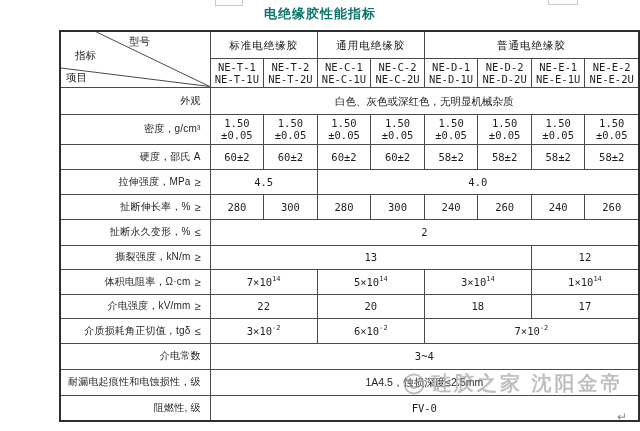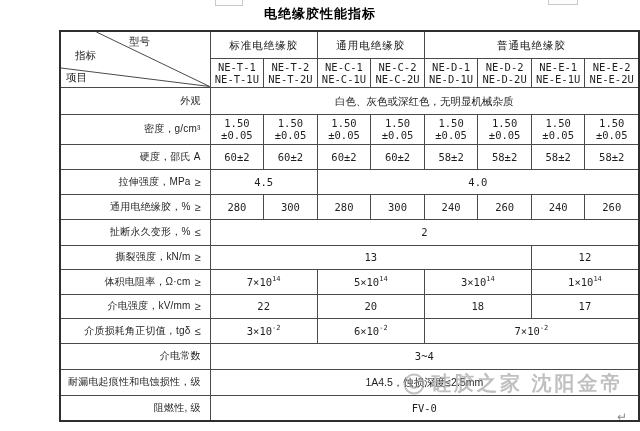--- a/index.html
+++ b/index.html
@@ -2,21 +2,21 @@
 <html><head>
 <meta charset="utf-8">
 <style>
   html,body{margin:0;padding:0;}
   body{
     width:640px;height:431px;position:relative;background:#ffffff;
     font-family:"Liberation Sans", sans-serif;color:#1f1f1f;overflow:hidden;
   }
   .page-title{
     position:absolute;top:5px;left:0;width:640px;text-align:center;
-    font-size:13px;font-weight:bold;letter-spacing:1px;color:#000000;
+    font-size:13px;font-weight:bold;letter-spacing:1px;color:#0f766e;
   }
   
   .artifact-box{position:absolute;background:#fdfdfd;border:1px solid #c9c9c9;border-top:none;}
   .artifact-a{left:215px;top:0;width:26px;height:5px;}
   .artifact-b{left:548px;top:0;width:28px;height:4px;}
 
   table.spec{
     position:absolute;left:59px;top:30px;
     border-collapse:collapse;table-layout:fixed;
     border:2px solid #2e2e2e;
@@ -134,21 +134,21 @@
             <span class="lbl-t">拉伸强度，MPa</span>
             <span class="lbl-sym">≥</span>
           </span>
         </td>
         <td colspan="2" class="mono"><span class="cellwrap">4.5</span></td>
         <td colspan="6" class="mono gsep"><span class="cellwrap">4.0</span></td>
       </tr>
       <tr style="height: 25px;">
         <td class="lbl">
           <span class="lbl-in">
-            <span class="lbl-t">通用电绝缘胶，%</span>
+            <span class="lbl-t">扯断伸长率，%</span>
             <span class="lbl-sym">≥</span>
           </span>
         </td>
         <td class="mono"><span class="cellwrap">280</span></td>
         <td class="mono"><span class="cellwrap">300</span></td>
         <td class="mono gsep"><span class="cellwrap">280</span></td>
         <td class="mono"><span class="cellwrap">300</span></td>
         <td class="mono gsep"><span class="cellwrap">240</span></td>
         <td class="mono"><span class="cellwrap">260</span></td>
         <td class="mono"><span class="cellwrap">240</span></td>

